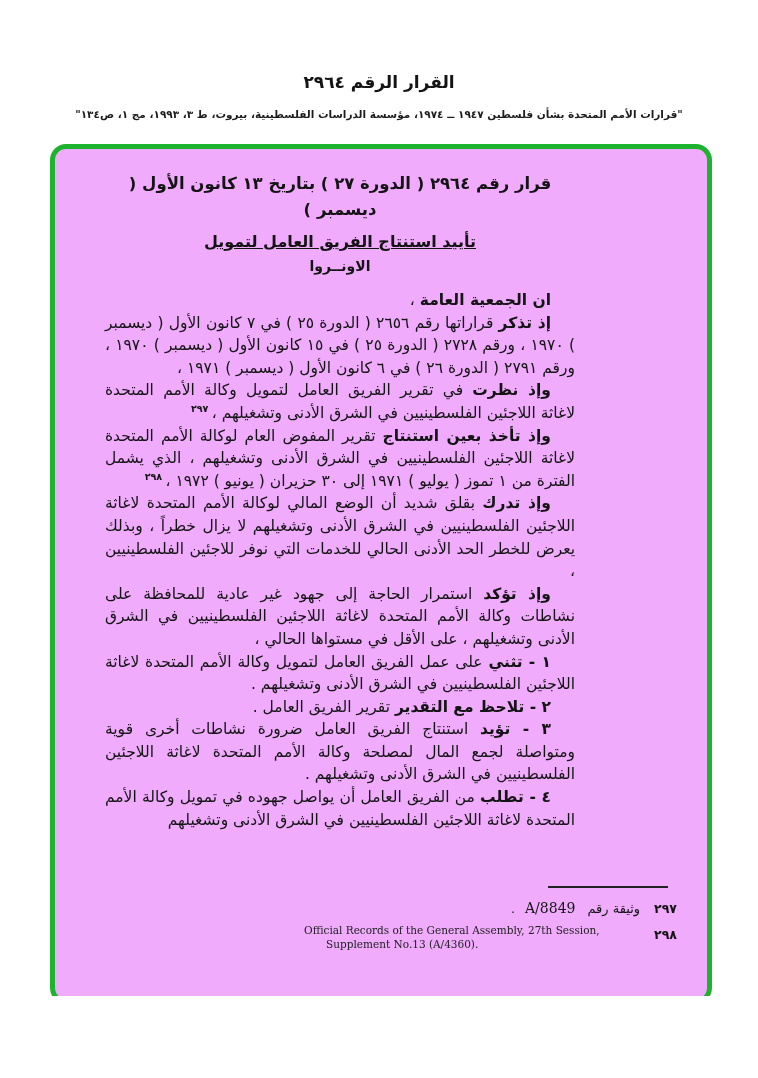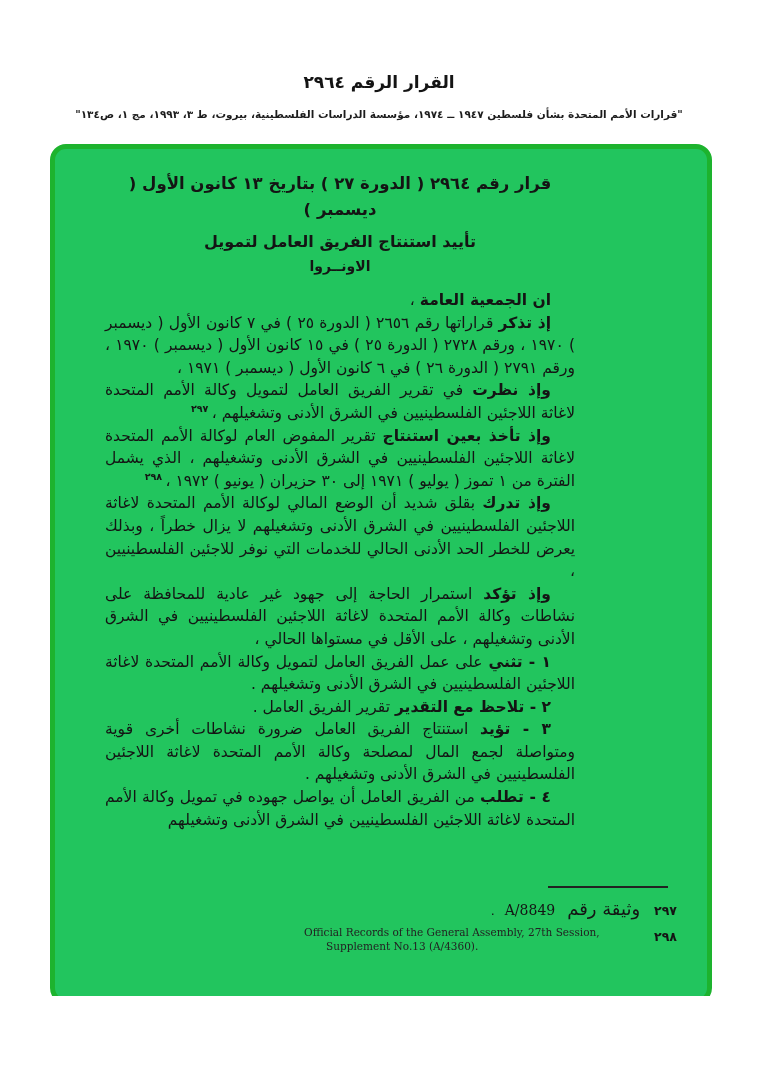--- a/index.html
+++ b/index.html
@@ -10,40 +10,40 @@
   .hdr-title {
     position:absolute; top:72px; left:0; right:0; text-align:center;
     direction:rtl; font-size:17px; font-weight:bold; letter-spacing:.5px;
   }
   .hdr-source {
     position:absolute; top:108px; left:24px; right:24px; text-align:center;
     direction:rtl; font-size:10.5px; font-weight:bold; white-space:nowrap; color:#1c1c1c;
   }
   .green-frame {
     position:absolute; left:50px; top:144px; width:652px; height:850px;
-    border:5px solid #1db32e; border-radius:16px; background:#22c55e;
+    border:5px solid #1db32e; border-radius:16px; background:#f0abfc;
   }
   .content { position:absolute; left:50px; top:22px; width:470px; direction:rtl; }
   .doc-title-l1 { font-size:16.5px; font-weight:bold; line-height:26px; text-align:center; }
   .doc-title-l2 { font-size:16.5px; font-weight:bold; line-height:26px; text-align:left; padding-left:118px; }
-  .doc-sub1 { margin-top:9px; font-size:16px; font-weight:bold; text-align:center; }
+  .doc-sub1 { margin-top:9px; font-size:16px; font-weight:bold; text-align:center;text-decoration:underline; }
   .doc-sub2 { margin-top:7px; font-size:14px; font-weight:bold; text-align:center; letter-spacing:1px; }
   .body { margin-top:15px; font-size:15.5px; line-height:22.6px; text-align:justify; }
   .para { text-indent:24px; margin:0; }
   .para .lead { font-weight:bold; }
   .para .pnum { font-weight:bold; }
   .fn-ref { font-size:9.5px; font-weight:bold; vertical-align:super; line-height:0; }
   .fn-divider {
     position:absolute; left:493px; top:737px; width:120px; height:0;
     border-top:2px solid #222;
   }
   .footnotes { position:absolute; top:749px; left:0; right:30px; }
   .fn { direction:rtl; text-align:right; margin-bottom:7px; }
   .fn-num { font-weight:bold; font-size:12.5px; margin-left:14px; }
-  .fn-ar-text { font-size:18px;margin-top:12px; }
+  .fn-ar-text { font-size:13px;margin-top:12px; }
   .fn-doc {
     direction:ltr; unicode-bidi:embed; display:inline-block;
     font-family:"DejaVu Serif", serif; font-size:14px; margin:0 12px 0 6px;
   }
   .fn-suffix { font-size:12.5px; }
   .fn-en-text {
     display:inline-block; direction:ltr; unicode-bidi:embed; text-align:left;
     vertical-align:top; width:314px; font-family:"DejaVu Serif", serif;
     font-size:10.5px; line-height:13.5px; padding-left:22px; text-indent:-22px; color:#222;
   }

